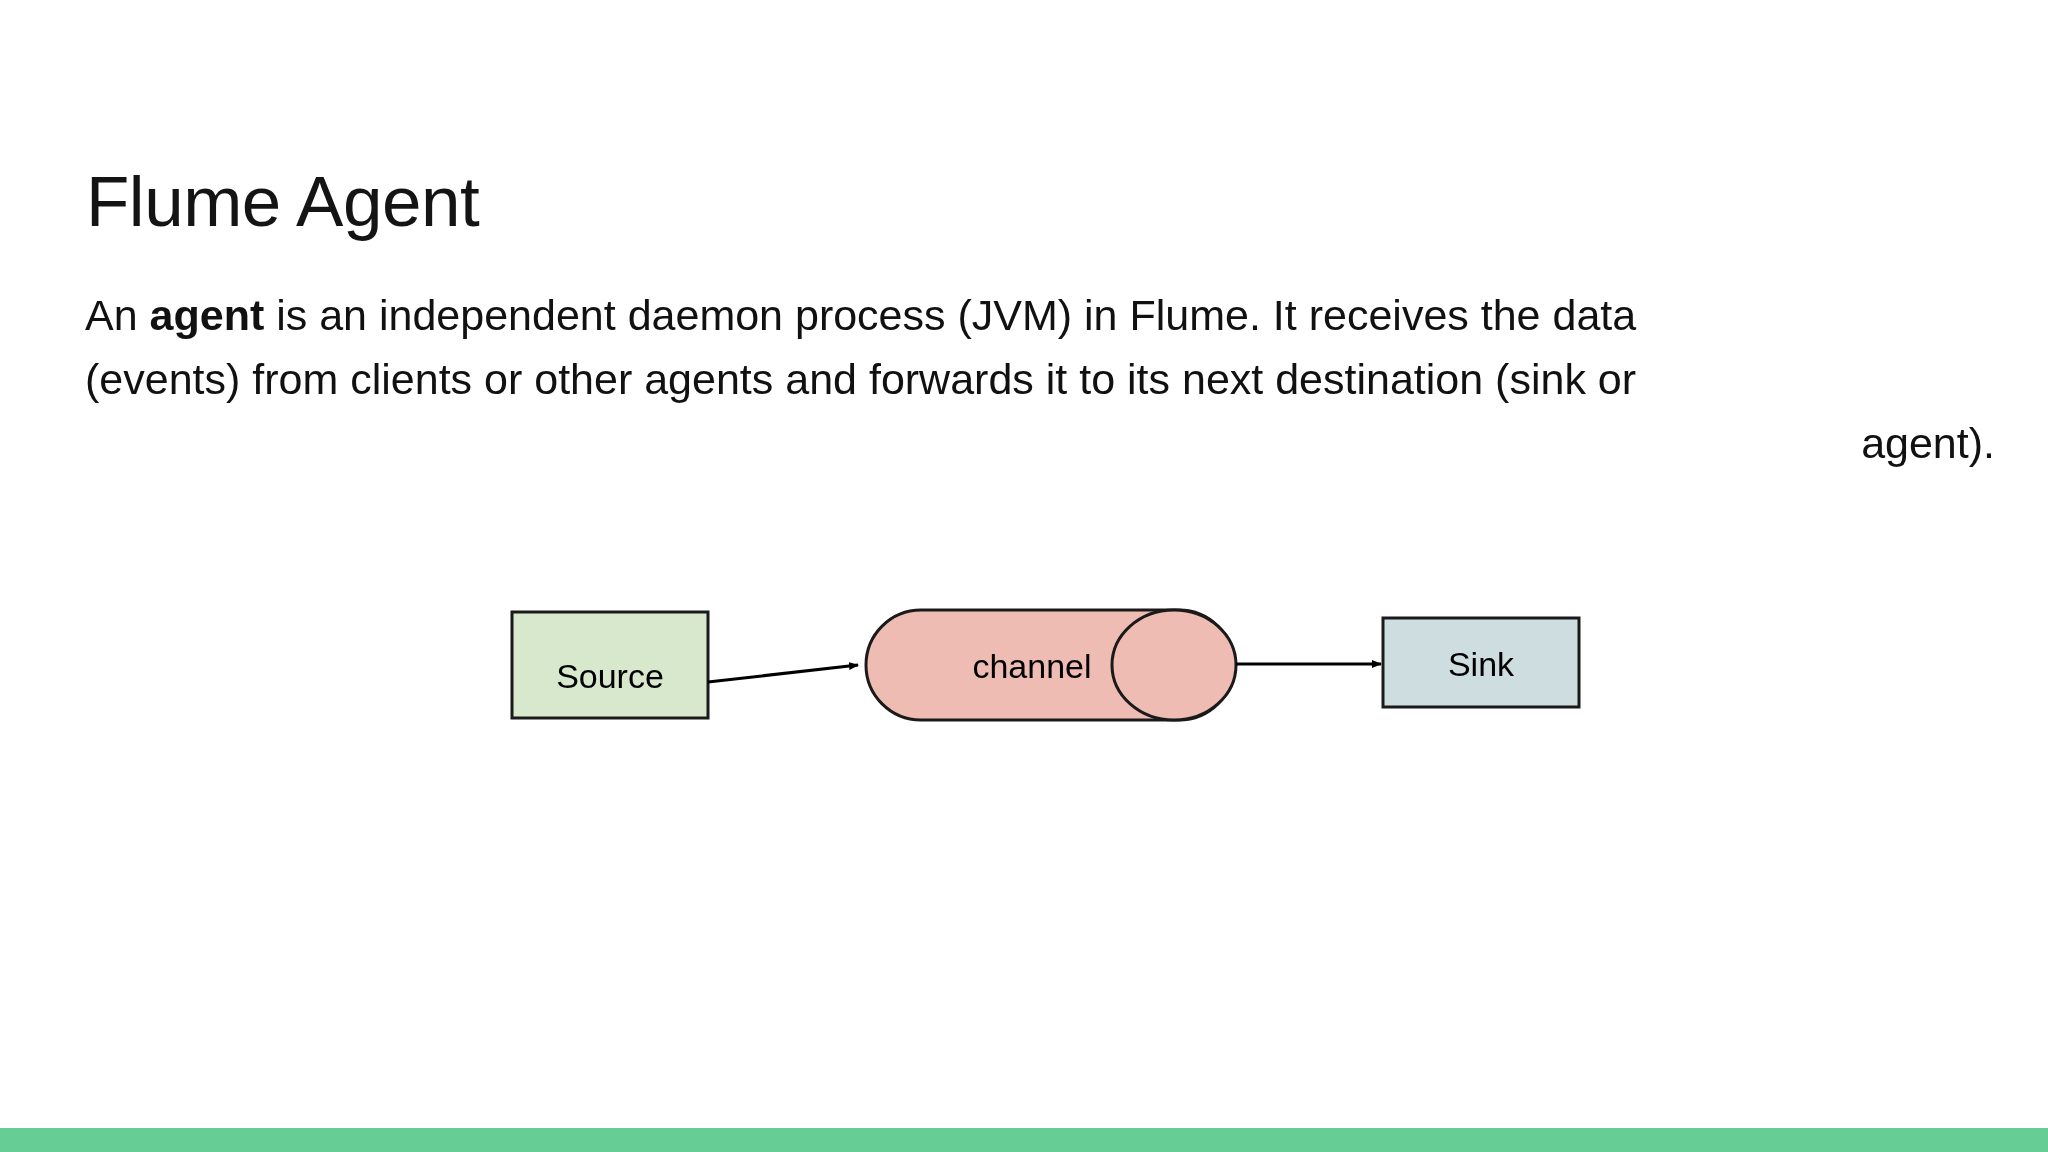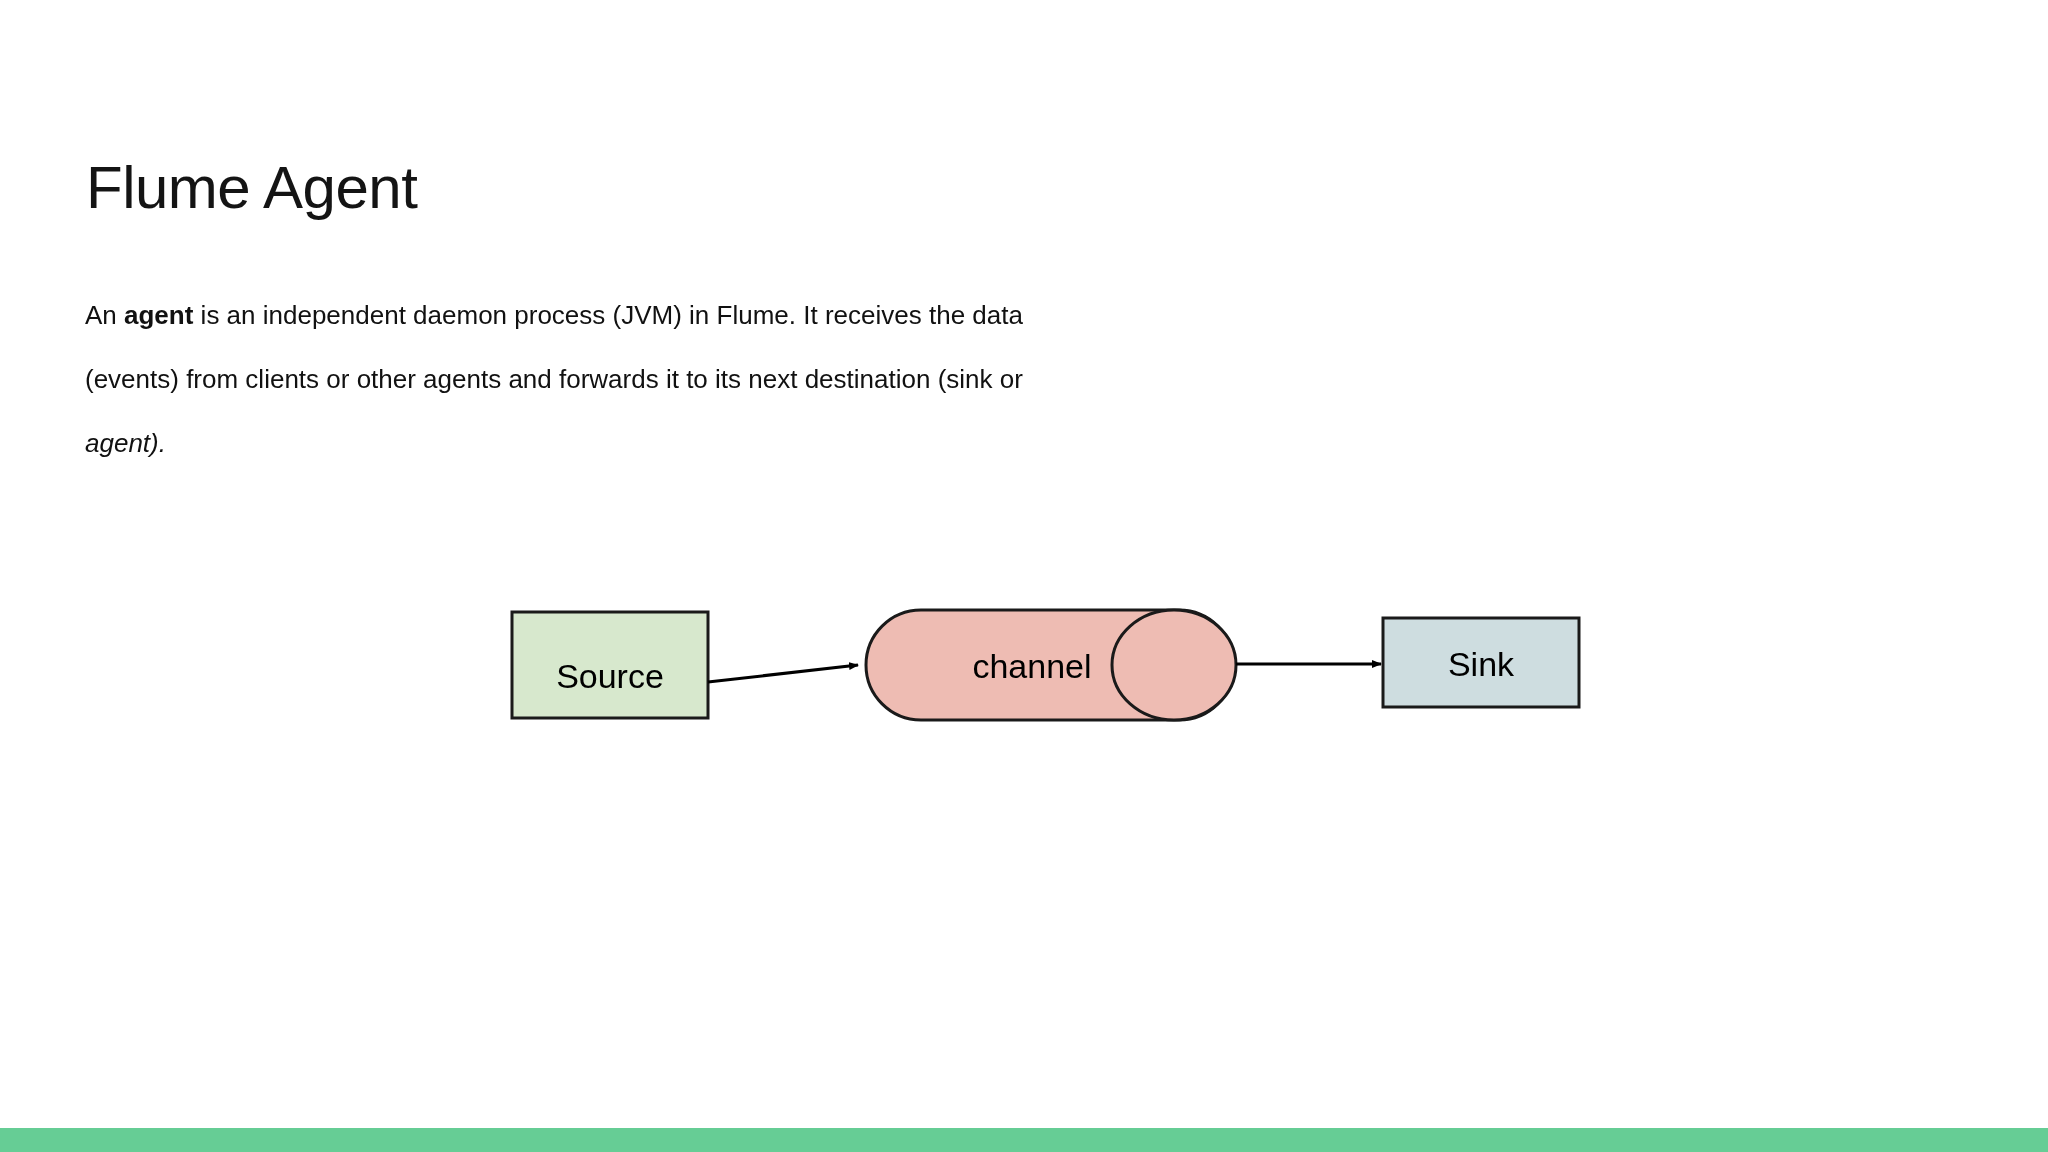--- a/index.html
+++ b/index.html
@@ -22,45 +22,44 @@
     position: absolute;
     inset: 0;
     background: #ffffff;
   }
 
   
   .slide-title {
     position: absolute;
     left: 86px;
     top: 118px;
-    font-size: 60px;
+    font-size: 71px;
     font-weight: 300;
     letter-spacing: -0.5px;
     line-height: 1.0;
     color: #141414;
     white-space: nowrap;
   }
 
   
   .body-text {
     position: absolute;
     left: 85px;
     top: 283px;
     width: 1910px;
-    font-size: 26px;
+    font-size: 43px;
     line-height: 64px;
     text-align: justify;
     color: #111111;
   }
   .body-text .b {
     font-weight: bold;
   }
   .body-text .last-line {
-    text-align: left;
-    font-style: italic;
+    text-align: right;
   }
 
   
   .diagram {
     position: absolute;
     left: 0;
     top: 0;
     width: 2048px;
     height: 1152px;
     pointer-events: none;

